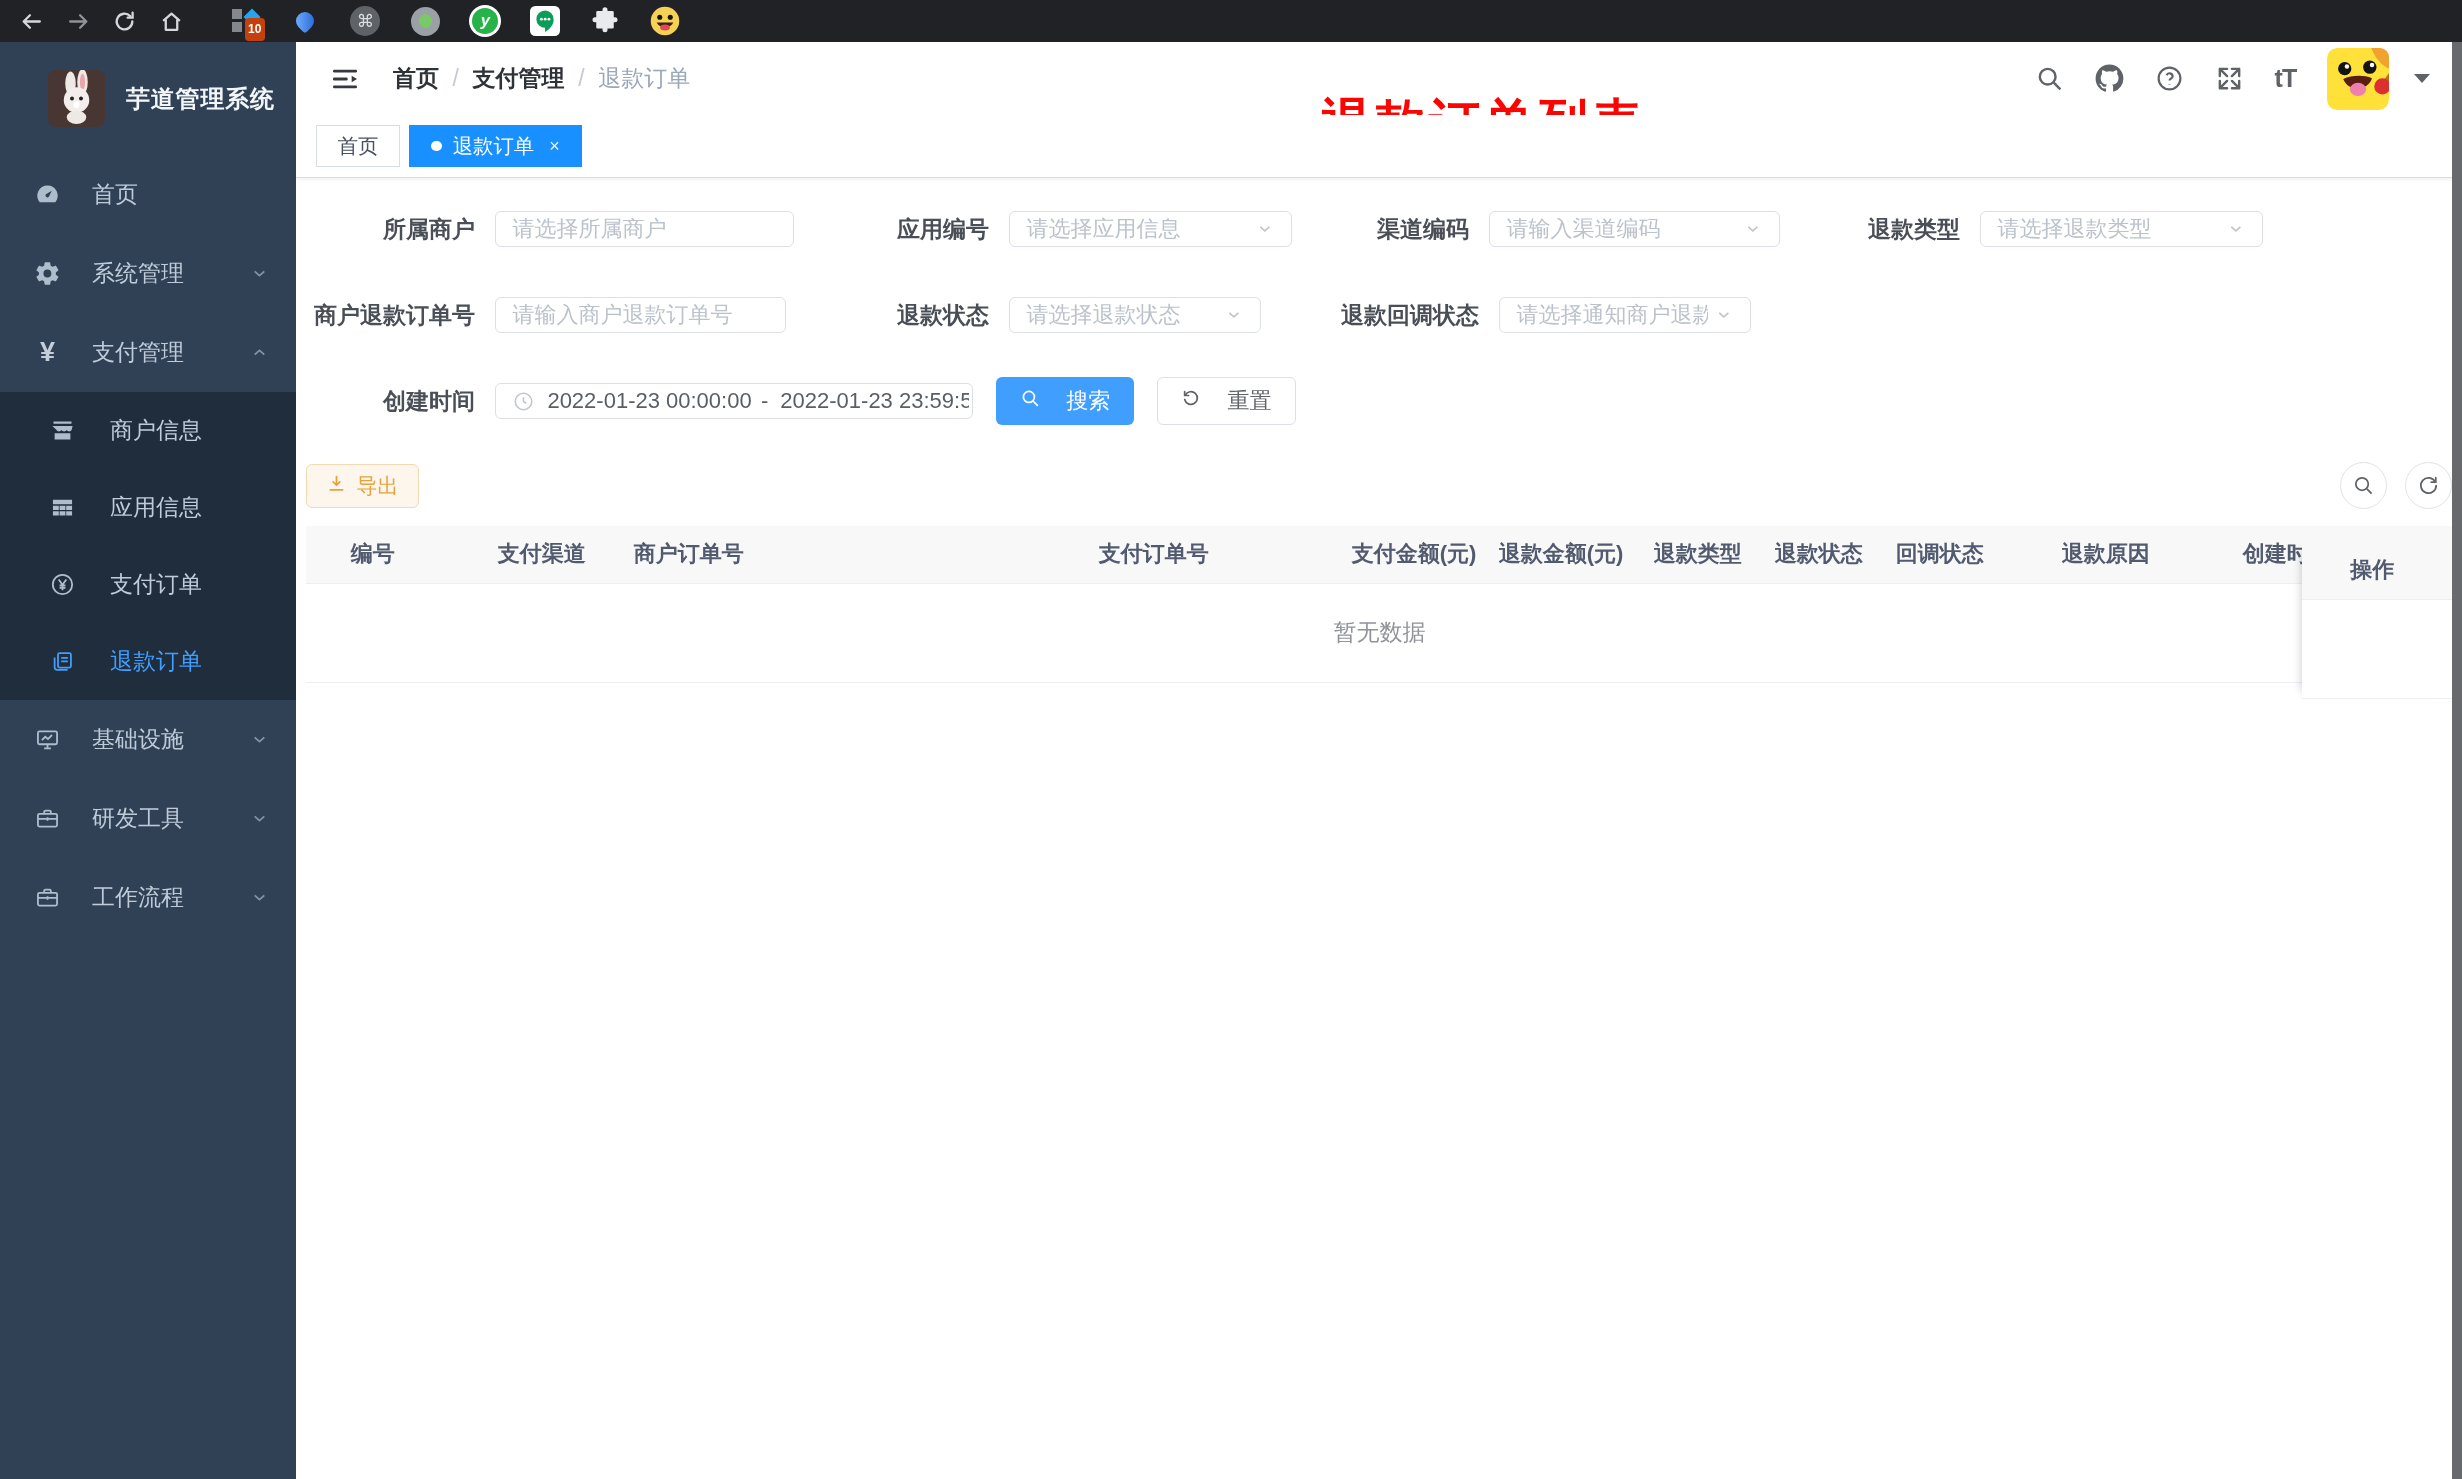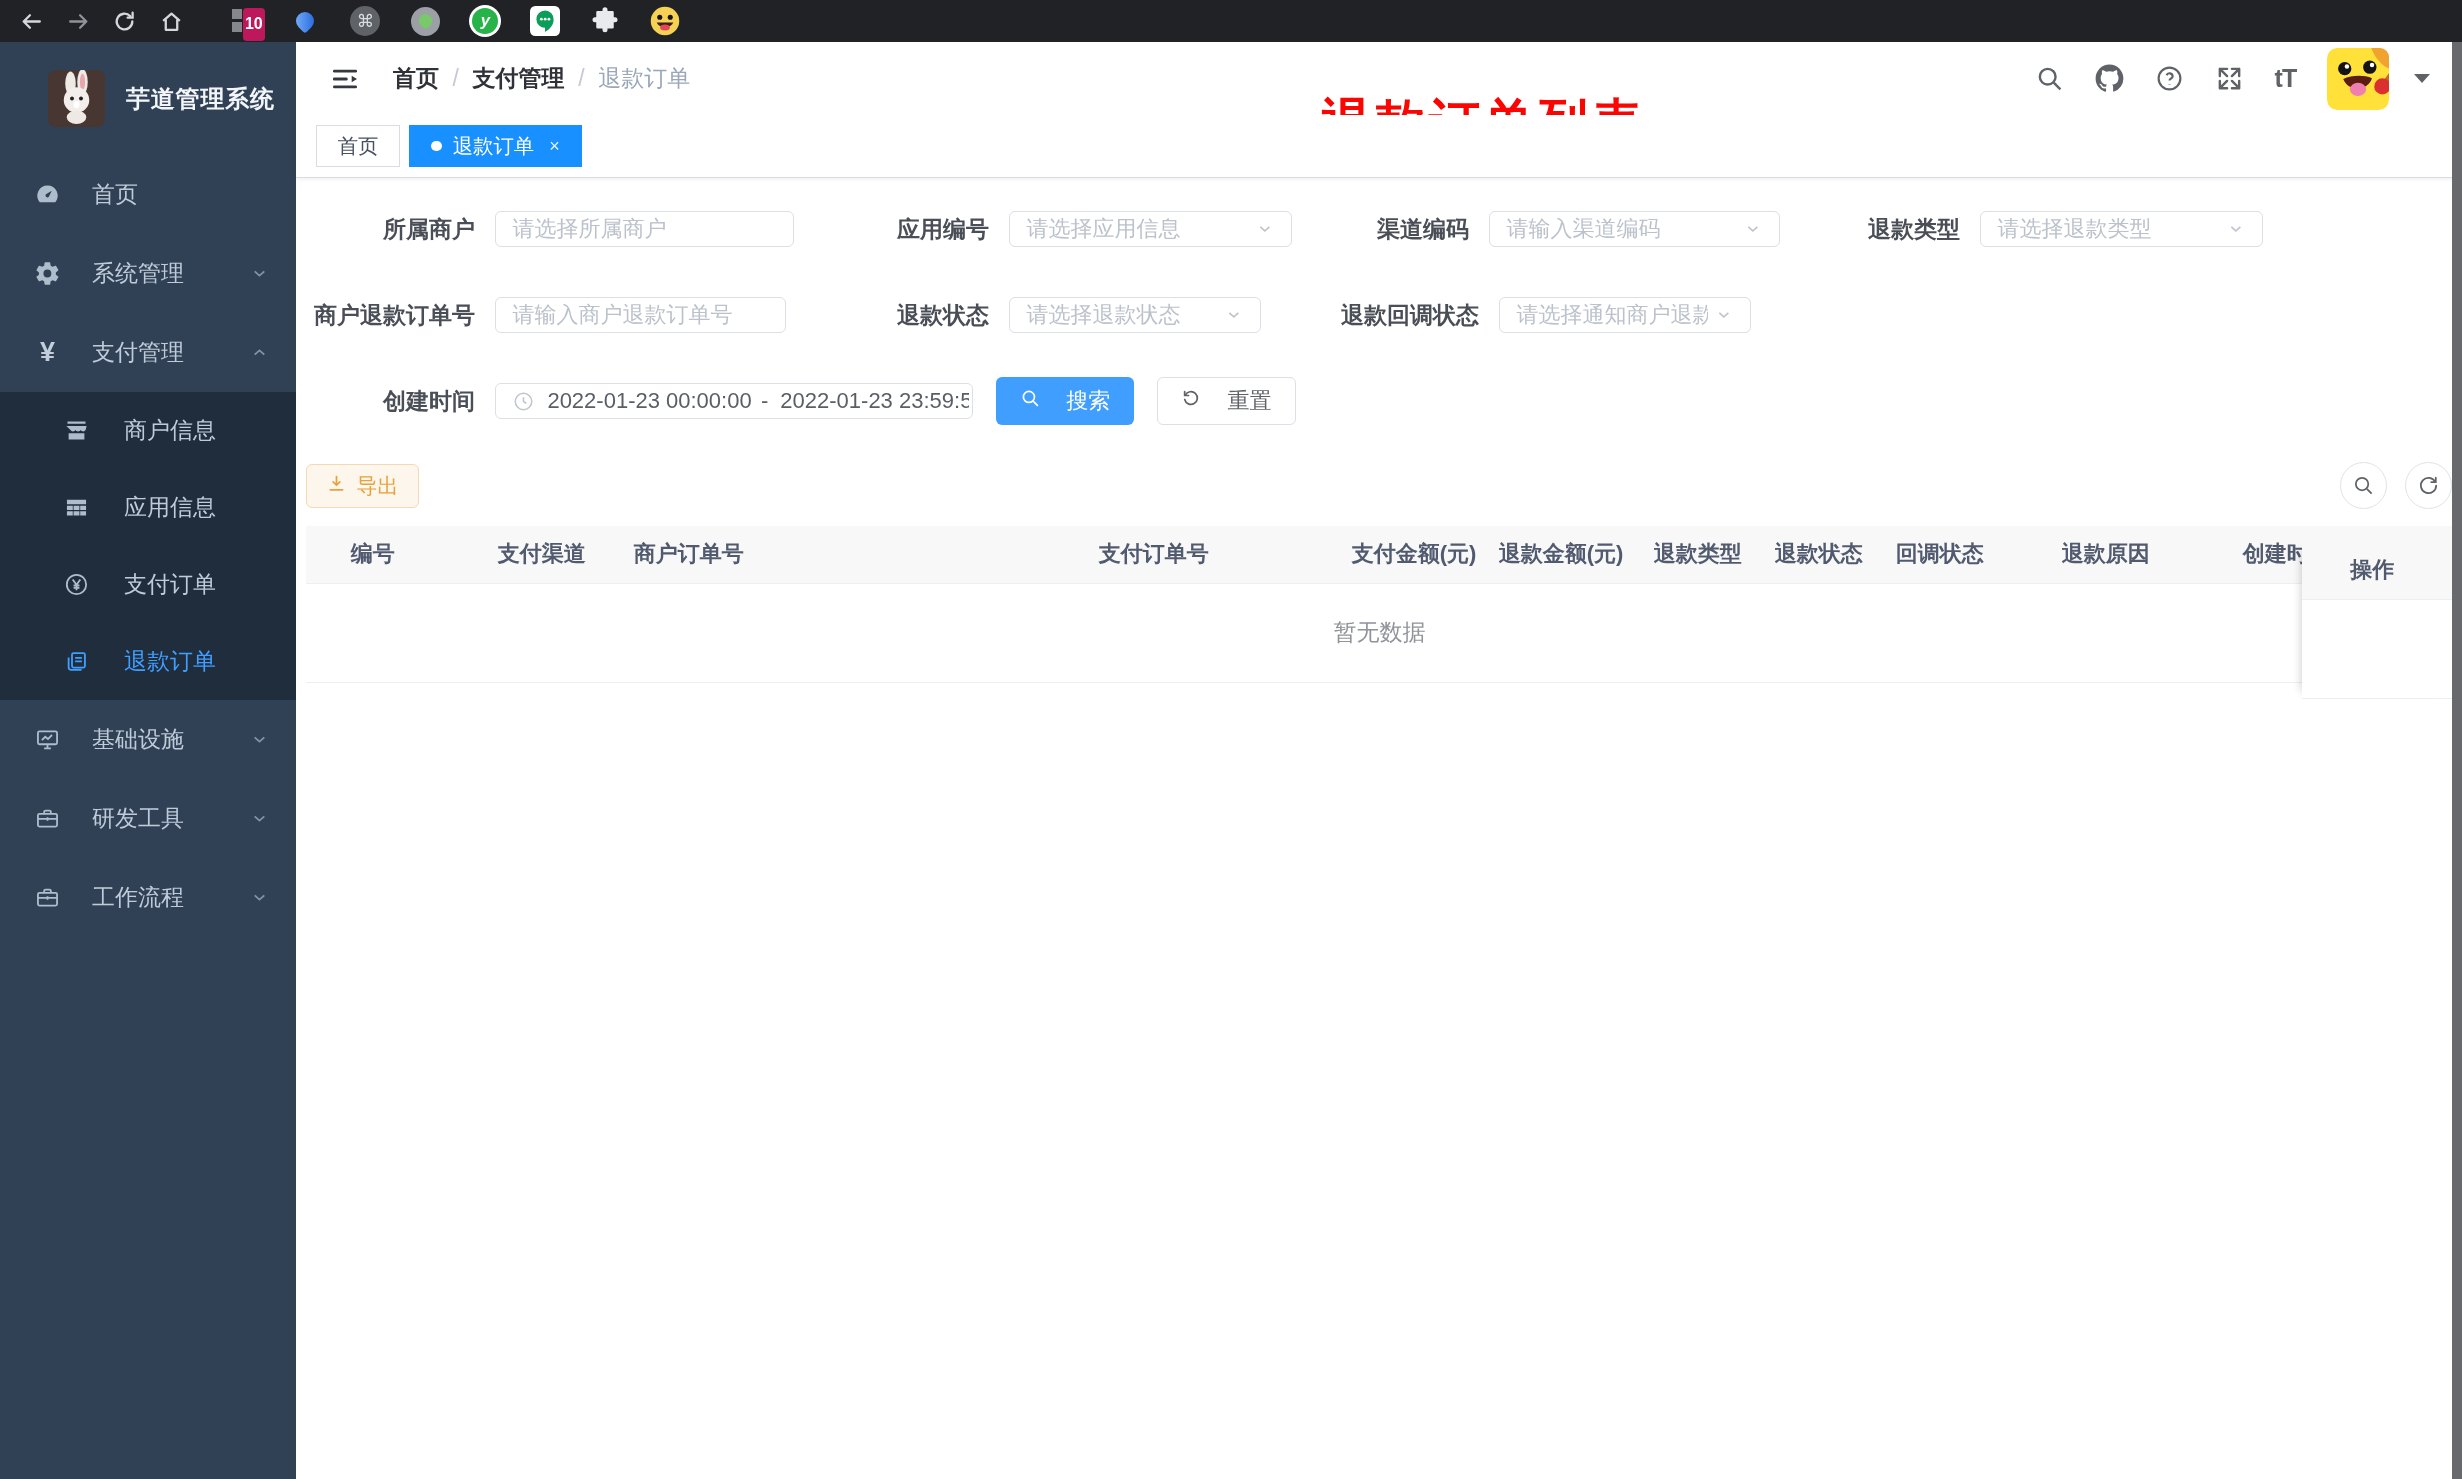--- a/index.html
+++ b/index.html
@@ -19,22 +19,22 @@
   .addr-pill .i-ico svg{width:23px;height:23px}
   .url{font-size:22px;color:#e8eaed;white-space:nowrap}
   .url-rest{color:#9aa0a6}
   .pill-right{margin-left:auto;display:flex;align-items:center;gap:23px;color:#9aa0a6}
   .pill-right svg{width:23px;height:23px}
   .ext-row{display:flex;align-items:center;gap:27px;margin-left:26px}
   .ext{position:relative;width:33px;height:33px;display:flex;align-items:center;justify-content:center;flex:none}
   .e-grid .sq1,.e-grid .sq2{position:absolute;width:9.8px;height:9.8px;background:#84888d}
   .e-grid .sq1{left:3px;top:4.5px}.e-grid .sq2{left:3px;top:17.4px;background:#6f7control377}
   .e-grid .dia{position:absolute;right:3.8px;top:6px;width:12px;height:12px;background:#24a4f2;transform:rotate(45deg)}
-  .e-grid .badge{position:absolute;right:-3px;bottom:-3px;min-width:20.4px;height:33px;background:#be185d;color:#fff;
-    font-size:16px;font-weight:700;border-radius:3.8px;display:flex;align-items:center;justify-content:center;padding:0 2.3px}
+  .e-grid .badge{position:absolute;right:-3px;bottom:-3px;min-width:20.4px;height:23px;background:#c2410c;color:#fff;
+    font-size:12px;font-weight:700;border-radius:3.8px;display:flex;align-items:center;justify-content:center;padding:0 2.3px}
   .kite{width:18px;height:18px;background:linear-gradient(135deg,#7db6ff,#1d61d8);
     border-radius:50% 50% 50% 3px;transform:rotate(-45deg)}
   .e-cmd i{width:30px;height:30px;border-radius:50%;background:#5f6368;color:#d9dce0;display:flex;
     align-items:center;justify-content:center;font-size:17.4px;font-style:normal}
   .e-dot i{width:29px;height:29px;border-radius:50%;background:#9aa0a6;display:flex;align-items:center;justify-content:center}
   .e-dot i:before{content:"";width:13.6px;height:13.6px;border-radius:50%;background:#79c86a}
   .e-y i{width:32px;height:32px;border-radius:50%;background:#fff;display:flex;align-items:center;justify-content:center}
   .e-y b{width:26px;height:26px;border-radius:50%;background:#27b24a;color:#fff;font-size:16.6px;
     display:flex;align-items:center;justify-content:center}
   .ext svg{width:30px;height:30px}
@@ -45,21 +45,21 @@
   .logo-img{width:57px;height:57px;border-radius:6px;overflow:hidden;flex:none}
   .logo-img svg{width:57px;height:57px;display:block}
   .app-title{margin-left:21px;font-size:24px;font-weight:700;color:#f2f5f9;letter-spacing:0.8px}
   .menu-item{display:flex;align-items:center;height:79px;padding:0 26px 0 33px;color:#bfcbd9;font-size:23px;cursor:pointer}
   .mi-icon{width:29px;height:29px;margin-right:30px;flex:none;color:#aebdcc;display:flex;align-items:center;justify-content:center}
   .mi-icon svg{width:27px;height:27px}
   .mi-yen{font-size:27px;font-weight:700;color:#c3cedb;line-height:1}
   .chev{margin-left:auto;width:21px;height:21px;color:#8494a5}
   .chev svg{width:21px;height:21px}
   .submenu{background:#1f2d3d}
-  .submenu .menu-item{height:77px;padding-left:62px}
+  .submenu .menu-item{height:77px;padding-left:48px}
   .submenu .mi-icon{margin-right:33px}
   .menu-item.active{color:#409eff}
   .menu-item.active .mi-icon{color:#409eff}
 
   
   .main{position:absolute;left:296px;top:42px;width:2167px;height:1438px;background:#fff}
   .topbar{height:73px;display:flex;align-items:center;padding:0 33px 0 33px;position:relative;background:#fff}
   .fold{width:32px;height:32px;color:#35393f;flex:none}
   .fold svg{width:32px;height:32px}
   .crumbs{display:flex;align-items:center;margin-left:32px;font-size:23px}

